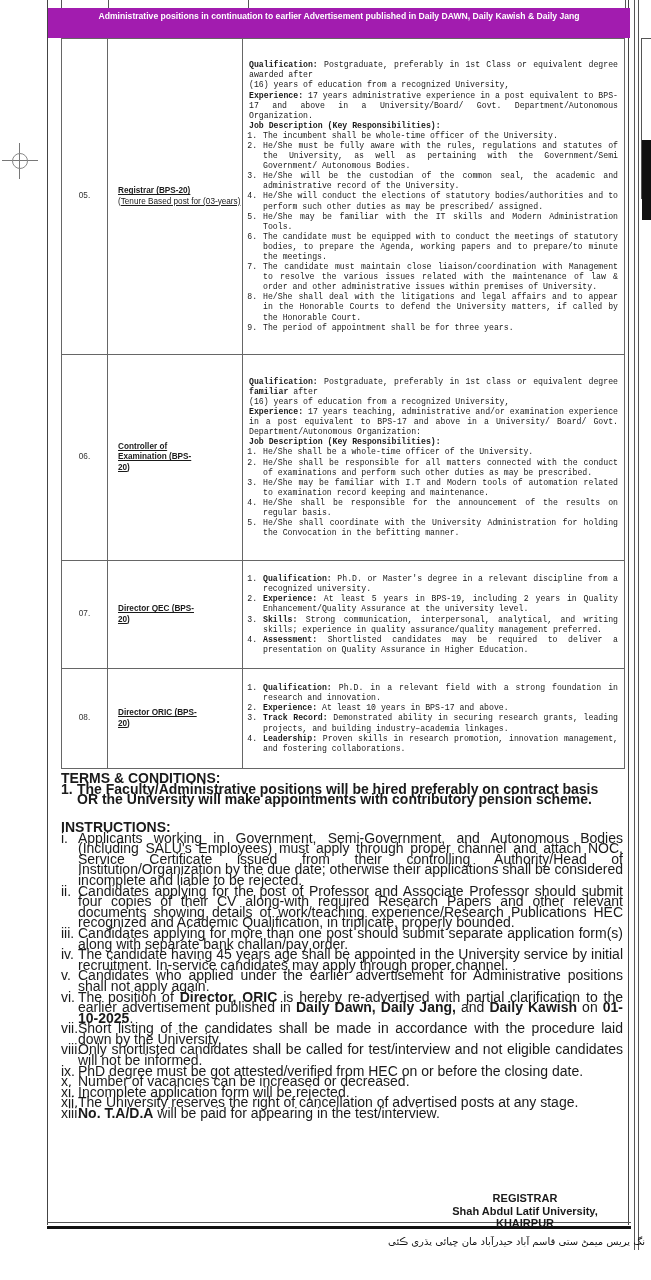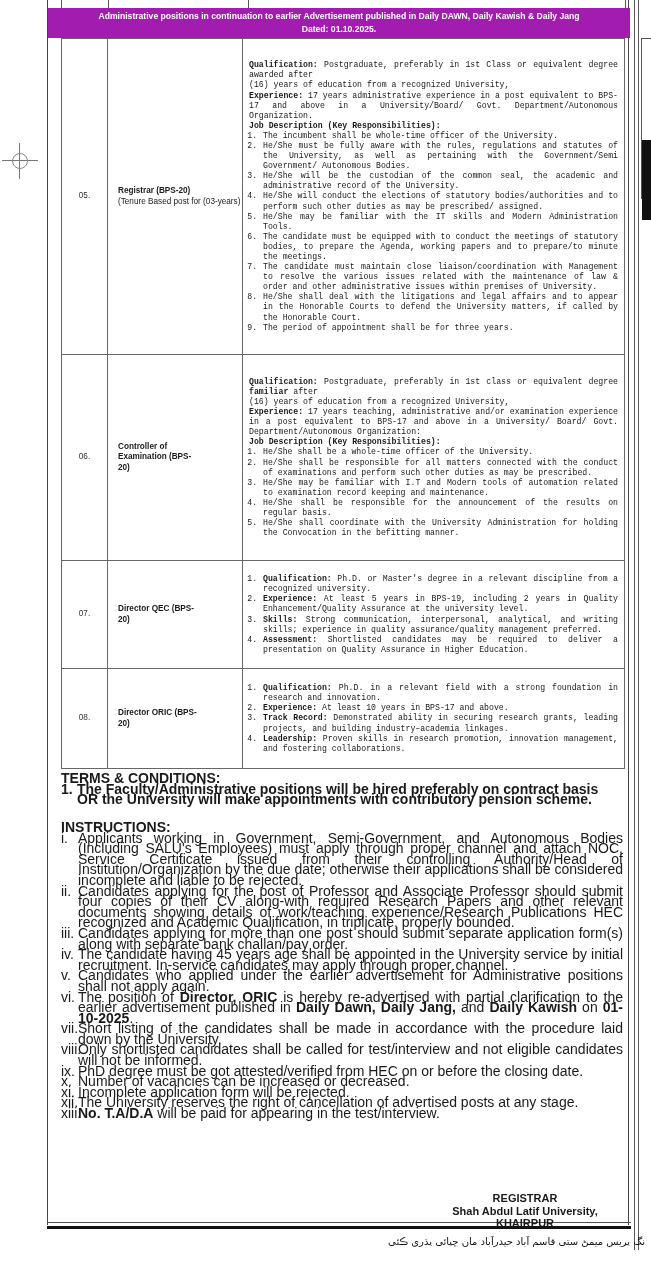--- a/index.html
+++ b/index.html
@@ -19,21 +19,21 @@
   .frame-bottom { position: absolute; left: 47px; top: 1226px; width: 584px; height: 3px; background: #111; }
   .frame-bottom2 { position: absolute; left: 47px; top: 1222px; width: 584px; height: 1px; background: #555; }
   .stub { position: absolute; top: 0; left: 61px; width: 563px; height: 8px; border-left: 1px solid #555; border-right: 1px solid #555; }
   .stub .d1 { position: absolute; left: 46px; top: 0; width: 1px; height: 8px; background: #555; }
   .stub .d2 { position: absolute; left: 186px; top: 0; width: 1px; height: 8px; background: #555; }
   .banner { position: absolute; left: 48px; top: 8px; width: 582px; height: 30px; background: #a21caf; color: #fff;
             text-align: center; font-weight: bold; font-size: 8.6px; line-height: 13px; padding-top: 2px; box-sizing: border-box; }
   table.posts { position: absolute; left: 61px; top: 38px; width: 564px; border-collapse: collapse; font-size: 8.2px; line-height: 10.1px; }
   table.posts td { border: 1px solid #666; vertical-align: middle; padding: 0; }
   td.num { width: 45px; text-align: center; color: #333; }
-  td.post { width: 124px; padding-left: 10px !important; }
+  td.post { width: 124px; padding-left: 10px !important; text-decoration: underline; }
   td.post .t { font-weight: bold; }
   td.desc { padding: 2px 6px 2px 6px !important; text-align: justify; font-family: Liberation Mono, monospace; }
   .desc p { margin: 0; }
   .desc b { font-weight: bold; }
   ol.resp { margin: 0; padding-left: 13px; }
   ol.resp li { padding-left: 1px; }
   .sec { position: absolute; left: 61px; width: 562px; font-size: 14px; line-height: 10.6px; }
   .sec-title { font-weight: bold; }
   .terms-item { display: flex; font-weight: bold; }
   .terms-item .n { width: 16px; flex: none; }
@@ -63,21 +63,20 @@
 <div class="frame"></div>
 <div class="frame-bottom2"></div>
 <div class="frame-bottom"></div>
 <div class="stub">
     <div class="d1"></div>
     <div class="d2"></div>
   </div>
 
 <div class="banner">
   <div>Administrative positions in continuation to earlier Advertisement published in Daily DAWN, Daily Kawish &amp; Daily Jang</div>
-  <div>Dated: 01.10.2025.</div>
 </div>
 
 <table class="posts">
   <tbody>
       <tr style="height:316px">
     <td class="num">05.</td>
     <td class="post">
       <div class="t">Registrar (BPS-20)</div>
       <div>(Tenure Based post for (03-years)</div>
     </td>

